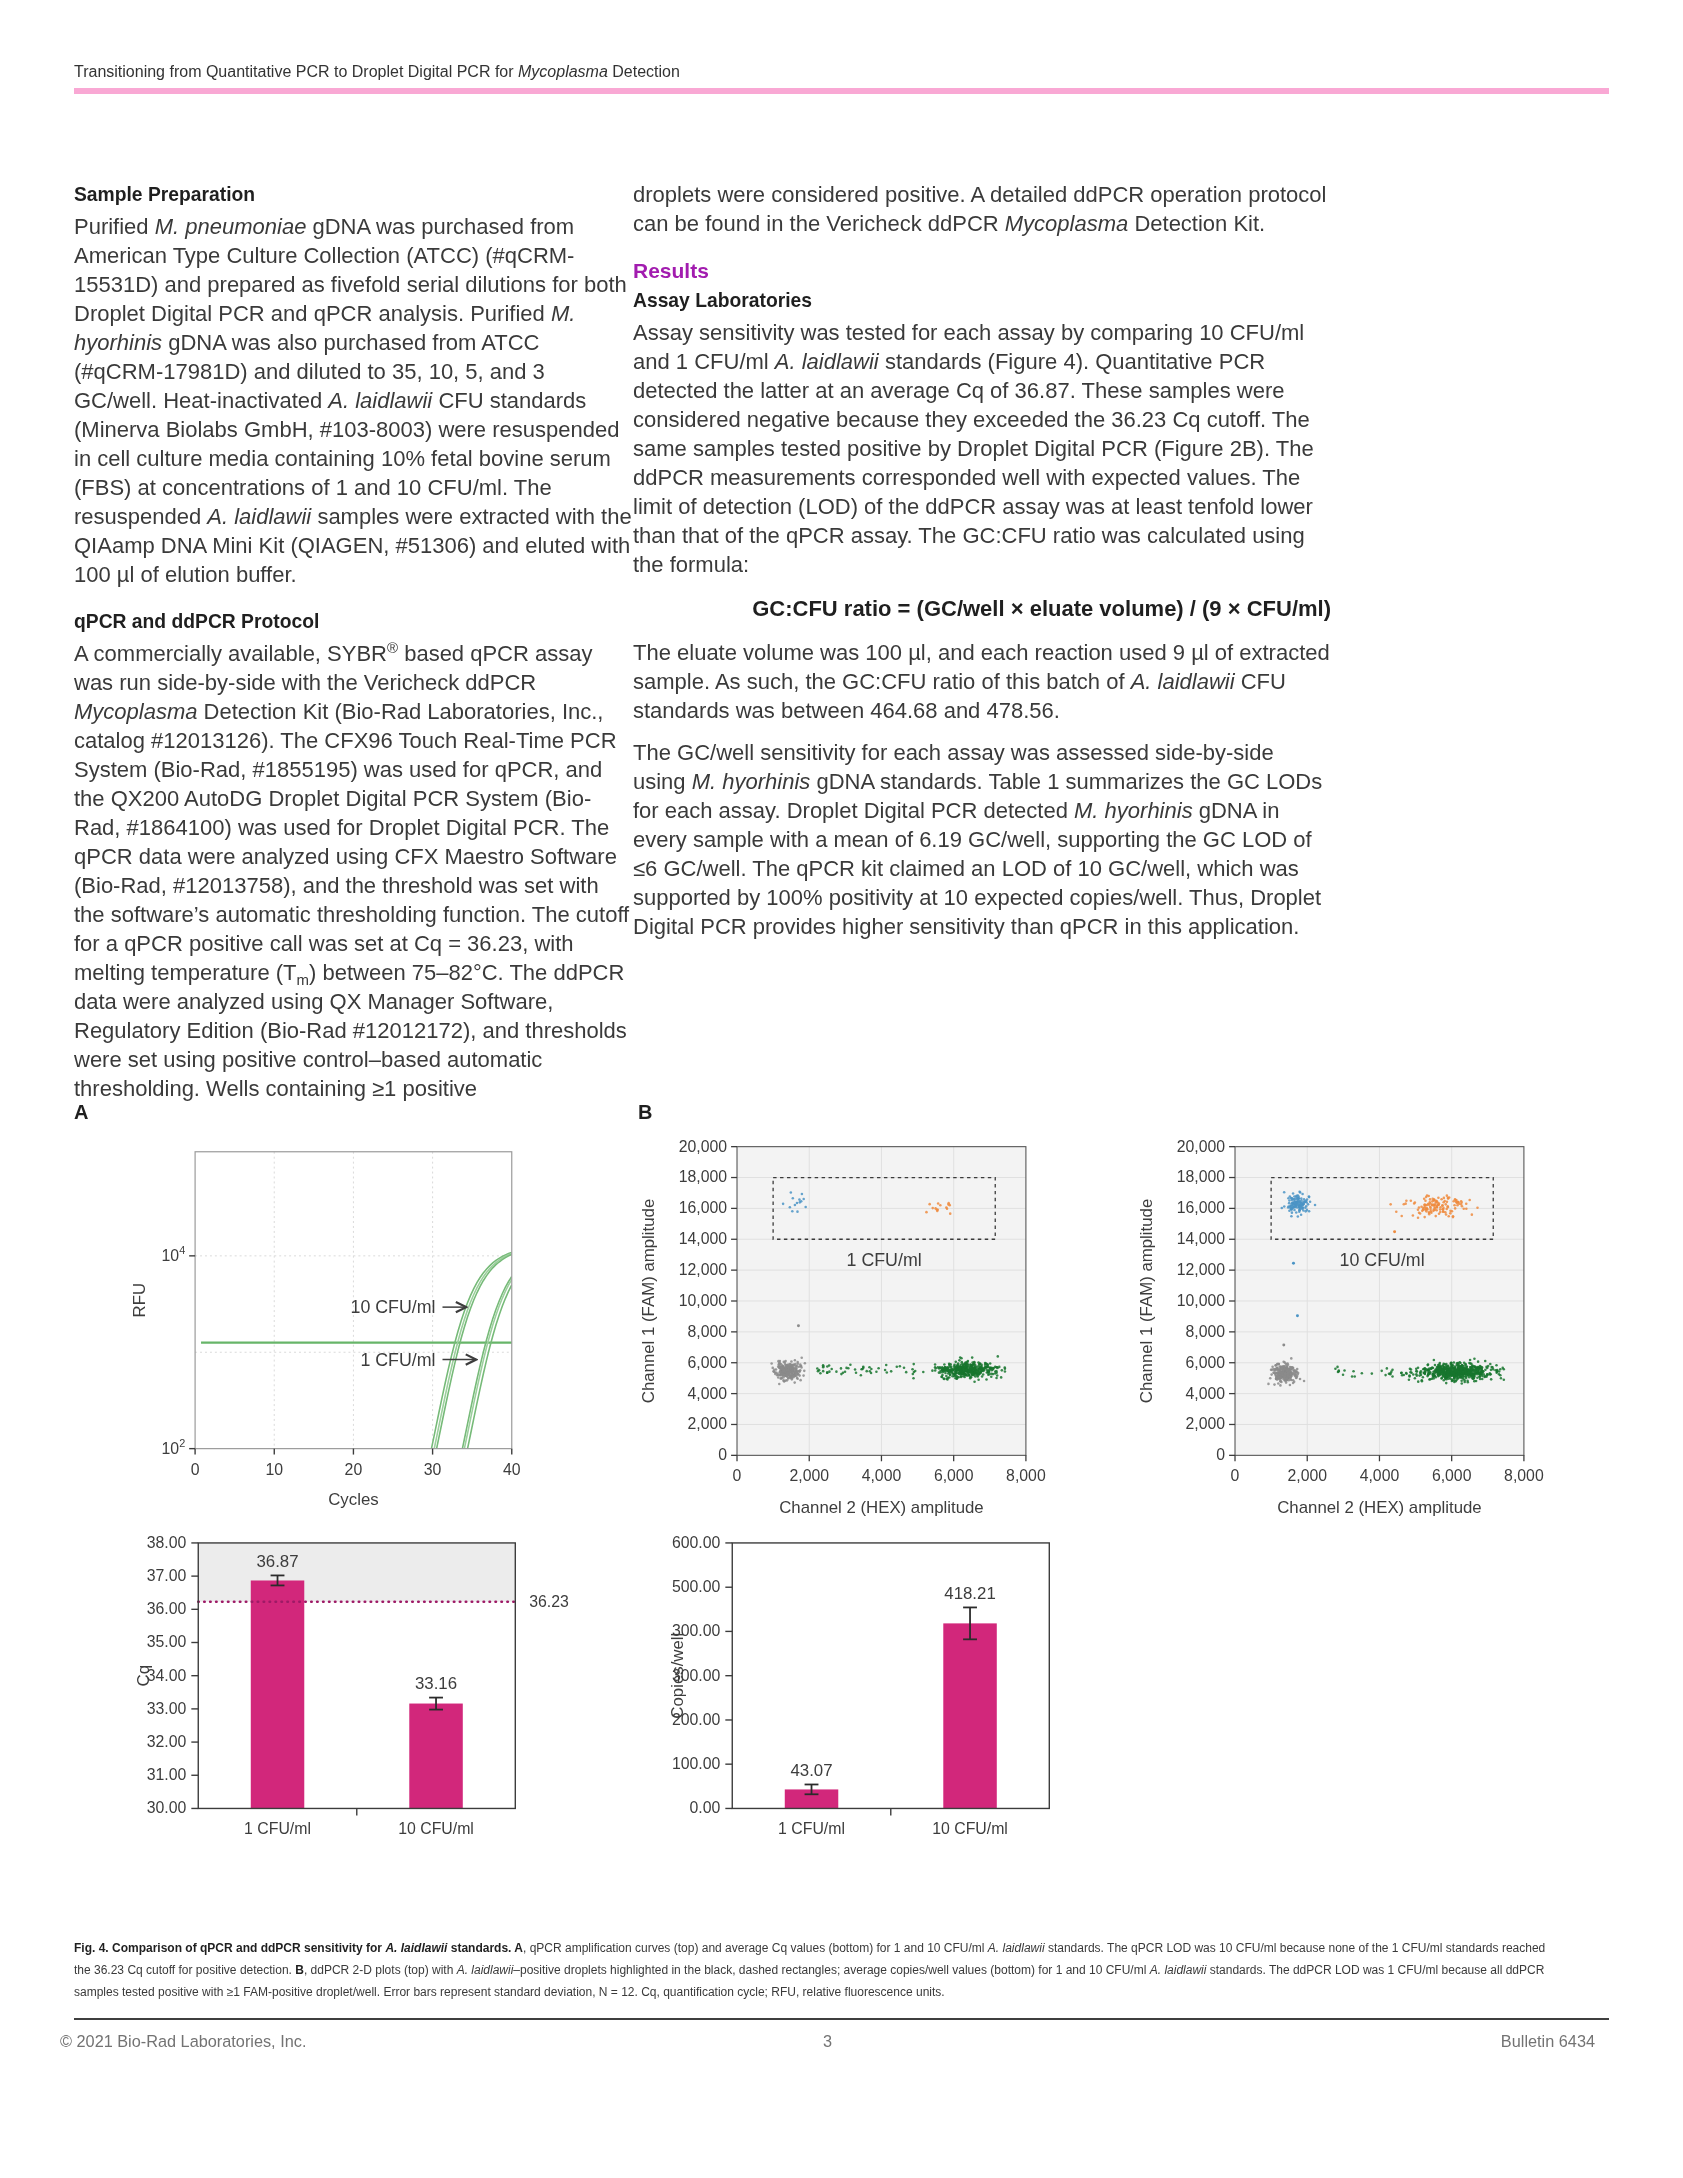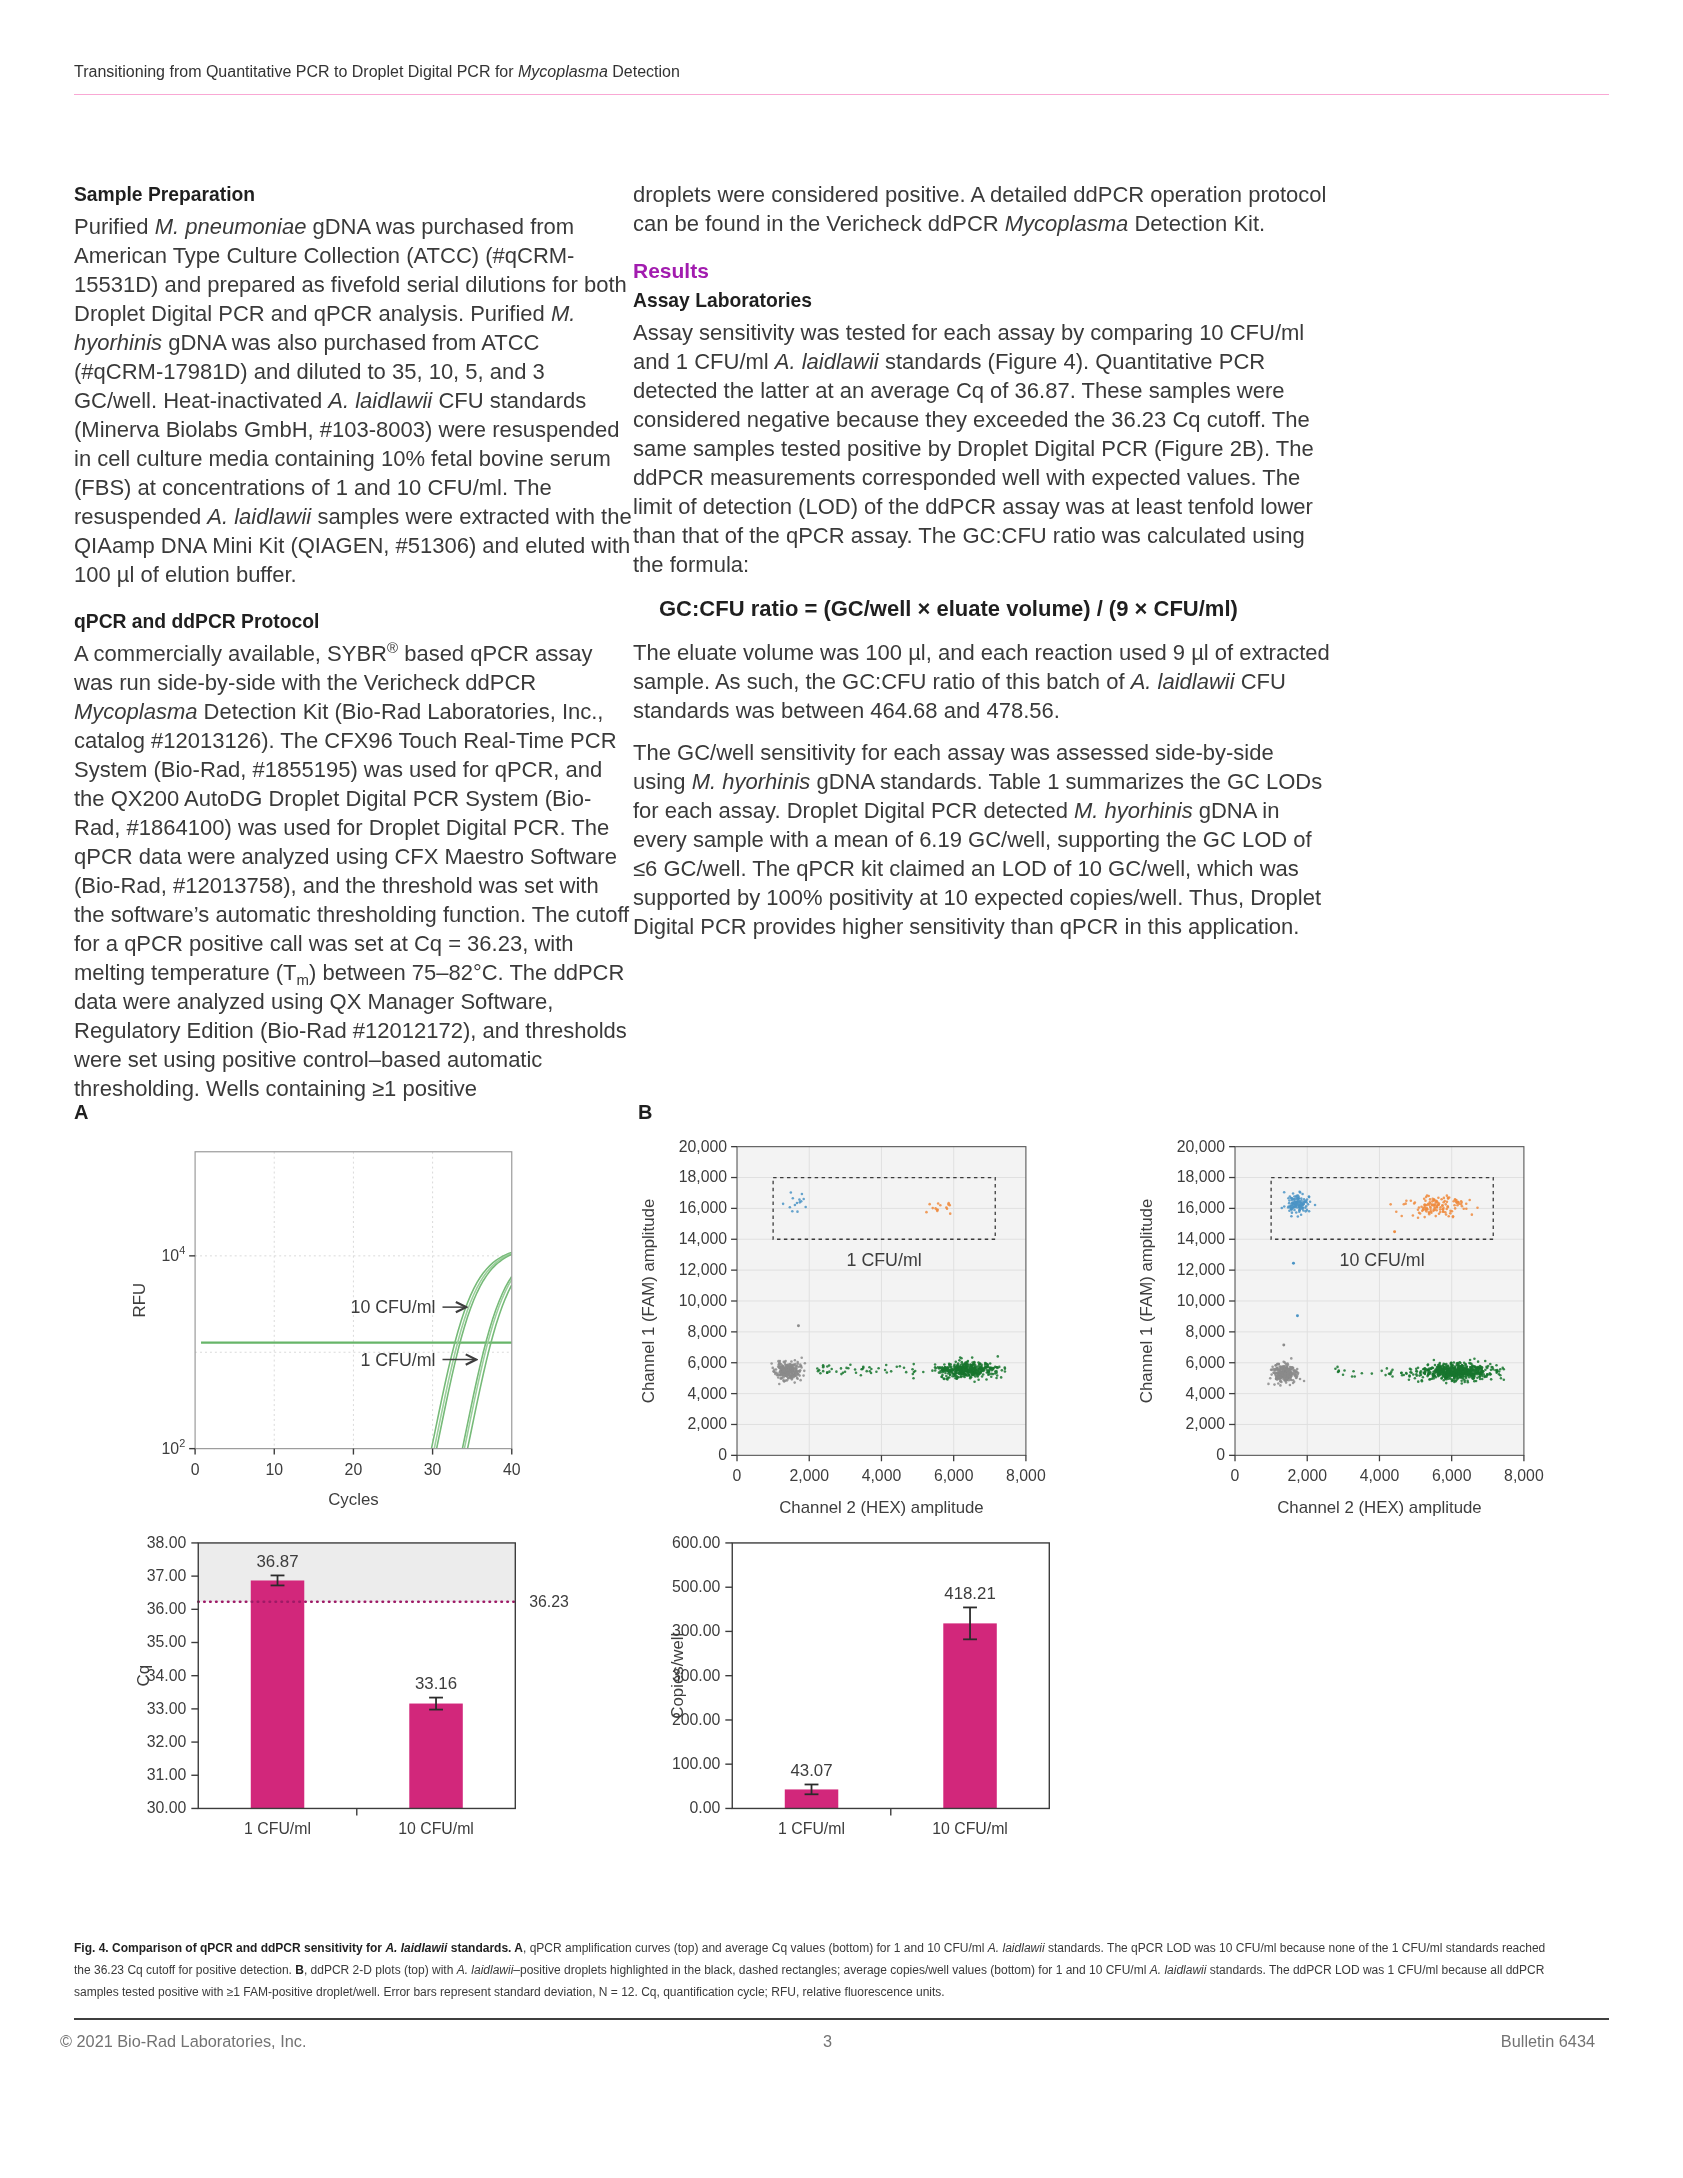--- a/index.html
+++ b/index.html
@@ -1,28 +1,28 @@
 <!DOCTYPE html>
 <html><head>
 <meta charset="utf-8">
 <style>
   html,body{margin:0;padding:0;background:#ffffff;}
   .page{position:relative;width:1683px;height:2178px;background:#ffffff;
         font-family:"Liberation Sans","DejaVu Sans",sans-serif;color:#3a3a3a;overflow:hidden;}
-  .header{position:absolute;left:74px;top:63px;width:1535px;border-bottom:1px solid #f9a8d4;
-          padding-bottom:13px;font-size:16px;color:#333;}
+  .header{position:absolute;left:74px;top:63px;width:1535px;border-bottom:6px solid #f9a8d4;
+          padding-bottom:7px;font-size:16px;color:#333;}
   .columns{position:absolute;left:74px;top:180px;width:1470px;display:flex;}
   .col-left{width:559px;}
   .col-right{width:698px;}
   p{margin:0 0 13px 0;font-size:22px;line-height:29px;}
   h3.section{font-size:19.3px;color:#1f1f1f;margin:18px 0 3px 0;line-height:29px;}
   h3.first{margin-top:0;}
   h2.results{font-size:21px;color:#a21caf;margin:18px 0 0 0;line-height:30px;}
   h3.subsection{margin:0 0 3px 0;}
-  .formula{font-weight:bold;margin:15px 0 15px 26px;color:#1f1f1f;}
+  .formula{font-weight:bold;margin:15px 0 15px 26px;color:#1f1f1f;text-align:right;}
   sup{font-size:68%;line-height:0;}
   sub{font-size:68%;line-height:0;}
   em{font-style:italic;}
   strong{color:#1f1f1f;}
   .figures{position:absolute;left:74px;top:1089px;width:1525px;height:777px;}
   .panel-label{position:absolute;font-size:20px;font-weight:bold;color:#1f1f1f;}
   svg.chart{position:absolute;overflow:visible;}
   .chart text{fill:#3d3d3d;}
   .caption{position:absolute;left:74px;top:1937px;width:1475px;font-size:12px;line-height:22px;color:#3a3a3a;}
   .footer-rule{position:absolute;left:74px;top:2018px;width:1535px;border-top:2px solid #3f3f3f;}

